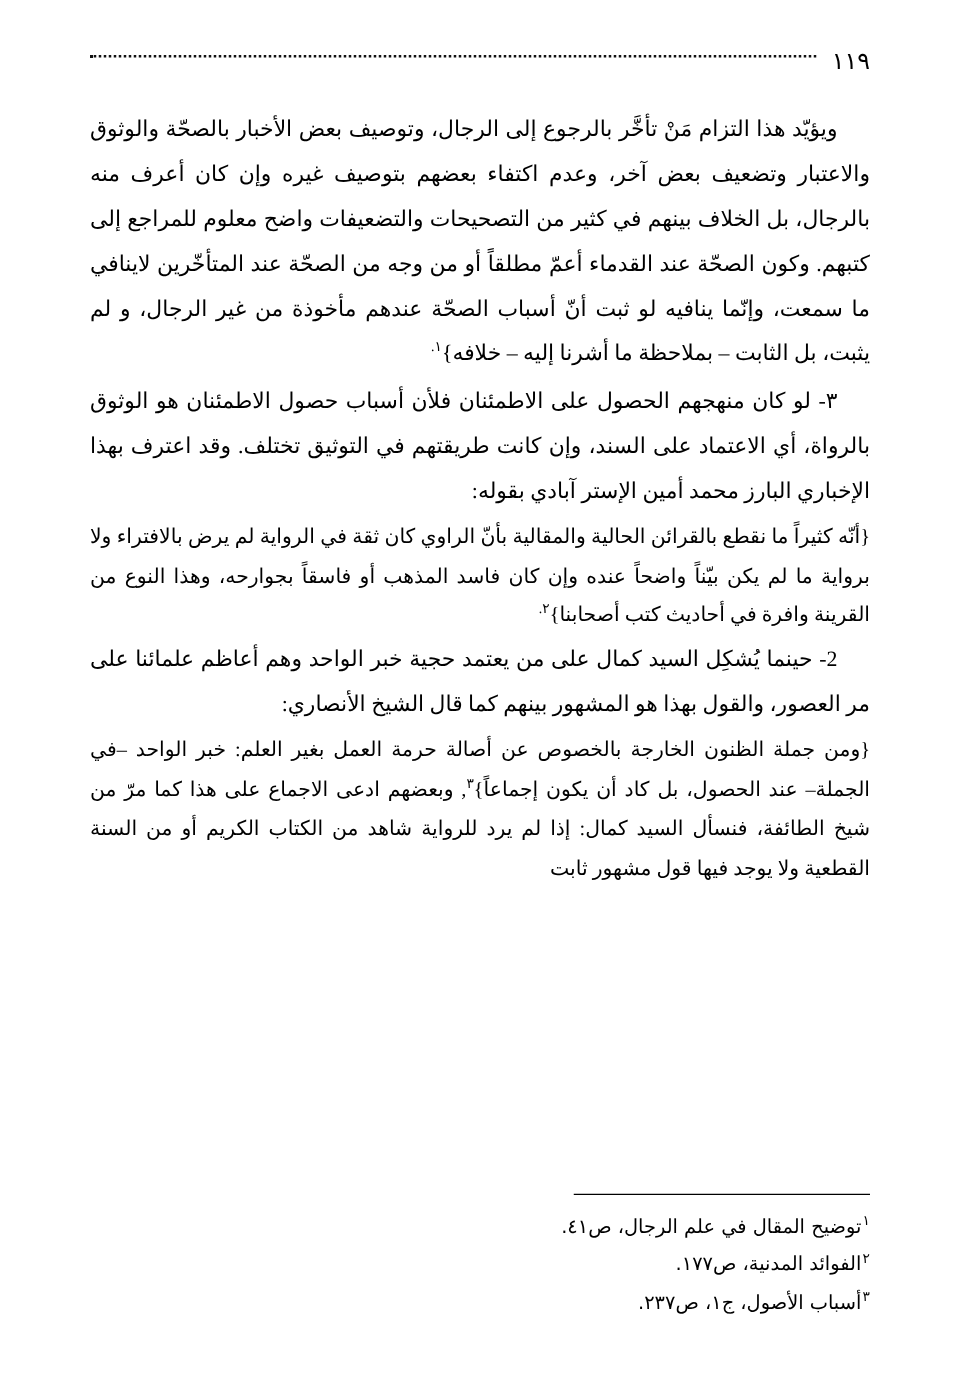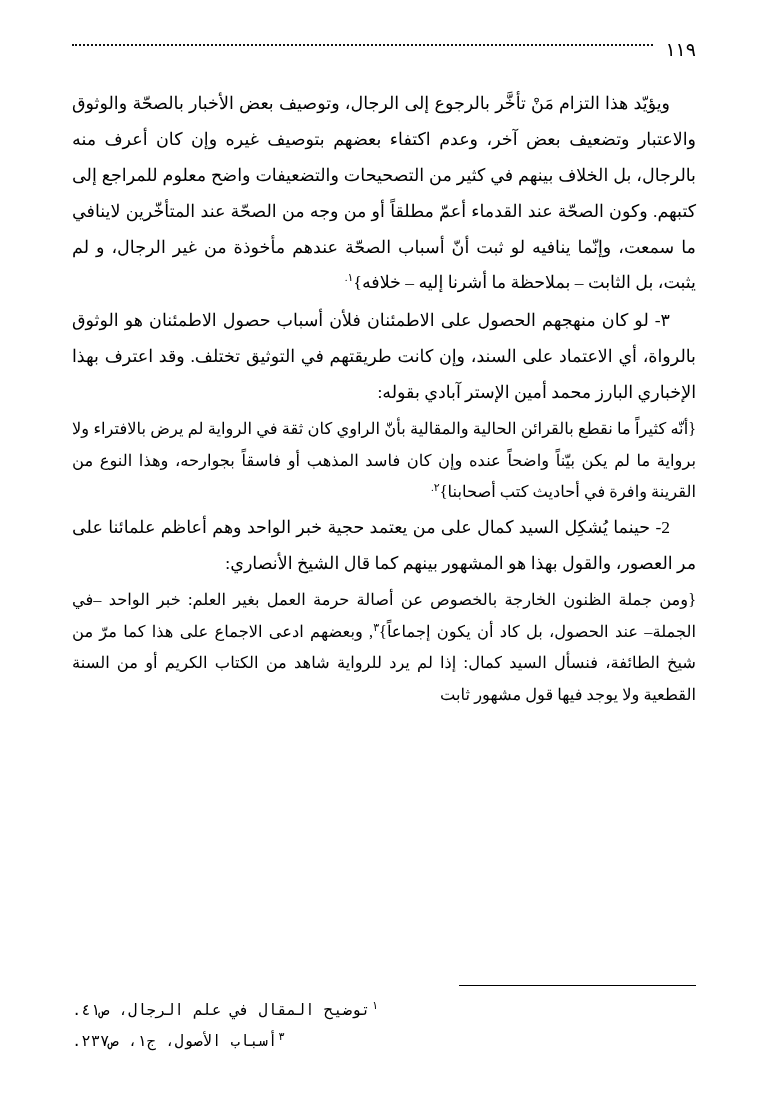--- a/index.html
+++ b/index.html
@@ -87,22 +87,21 @@
   .fn-list {
     list-style: none;
     margin: 0;
     padding: 0;
     text-align: left;
   }
   .fn-item {
     font-size: 15.5px;
     line-height: 1.95;
     direction: rtl;
-    text-align: left;
-    font-family: Liberation Mono, monospace;
+    text-align: right;
   }
   .fn-mark {
     font-size: 11px;
     vertical-align: super;
     margin-left: 1px;
   }
 </style>
 </head>
 <body>
 
@@ -137,18 +136,21 @@
 
   </div>
 
   <div class="footnotes">
     <hr class="fn-rule">
     <ul class="fn-list">
       <li class="fn-item">
         <span class="fn-mark">١</span><span>توضيح المقال في علم الرجال، ص٤١.</span>
       </li>
       <li class="fn-item">
+        <span class="fn-mark">٢</span><span>الفوائد المدنية، ص١٧٧.</span>
+      </li>
+      <li class="fn-item">
         <span class="fn-mark">٣</span><span>أسباب الأصول، ج١، ص٢٣٧.</span>
       </li>
     </ul>
   </div>
 
 </div>
 
 </body></html>

